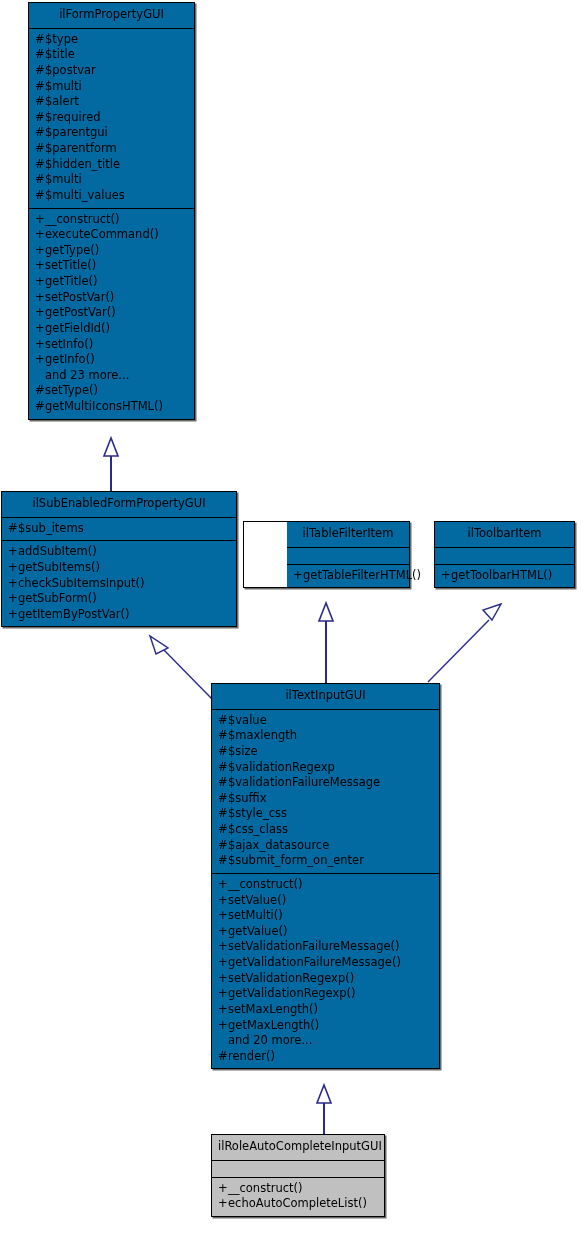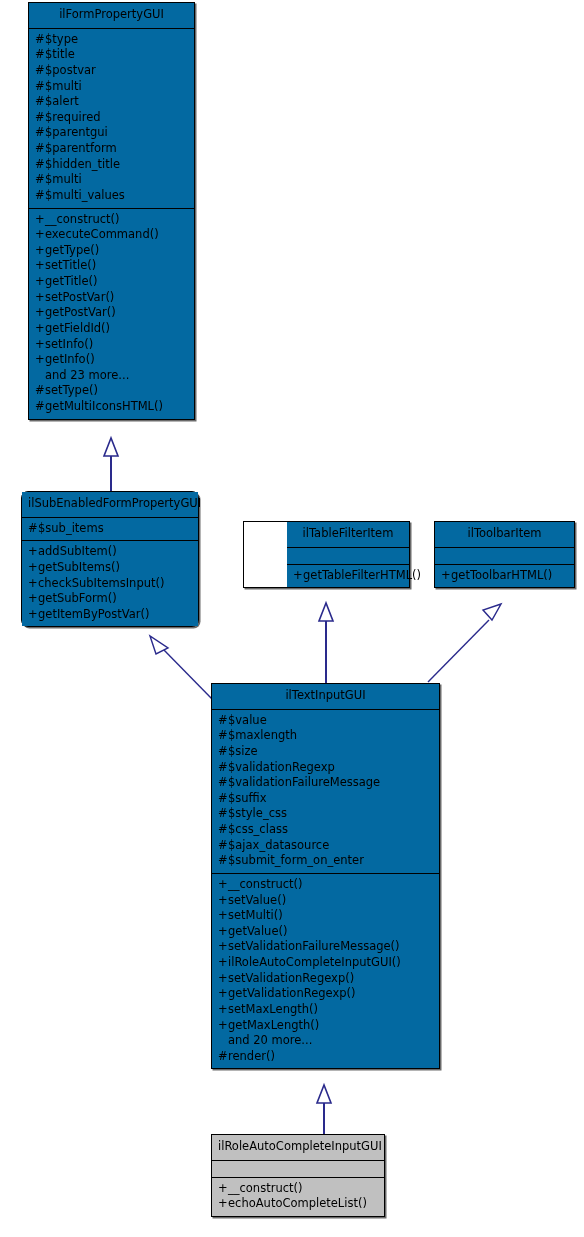--- a/index.html
+++ b/index.html
@@ -67,21 +67,21 @@
   .member {
     white-space: nowrap;
     text-align: left;
   }
   .vis {
     display: inline-block;
     width: 10px;
   }
   
   #box-ilformpropertygui      { left: 28px;  top: 2px;    width: 167px; }
-  #box-ilsubenabled           { left: 21px;   top: 491px;  width: 178px; border-radius: 7px; }
+  #box-ilsubenabled           { left: 1px;   top: 491px;  width: 236px; }
   #box-iltablefilteritem      { left: 243px; top: 521px;  width: 167px; padding-left: 43px; }
   #box-iltoolbaritem          { left: 434px; top: 521px;  width: 141px; }
   #box-iltextinputgui         { left: 211px; top: 683px;  width: 229px; }
   #box-ilroleautocomplete     { left: 211px; top: 1134px; width: 174px; }
 </style>
 </head>
 <body>
 
 <div id="diagram">
 
@@ -188,21 +188,21 @@
         <div class="member"><span class="vis">#</span><span>$css_class</span></div>
         <div class="member"><span class="vis">#</span><span>$ajax_datasource</span></div>
         <div class="member"><span class="vis">#</span><span>$submit_form_on_enter</span></div>
       </div>
     <div class="compartment">
         <div class="member"><span class="vis">+</span><span>__construct()</span></div>
         <div class="member"><span class="vis">+</span><span>setValue()</span></div>
         <div class="member"><span class="vis">+</span><span>setMulti()</span></div>
         <div class="member"><span class="vis">+</span><span>getValue()</span></div>
         <div class="member"><span class="vis">+</span><span>setValidationFailureMessage()</span></div>
-        <div class="member"><span class="vis">+</span><span>ilRoleAutoCompleteInputGUI()</span></div>
+        <div class="member"><span class="vis">+</span><span>getValidationFailureMessage()</span></div>
         <div class="member"><span class="vis">+</span><span>setValidationRegexp()</span></div>
         <div class="member"><span class="vis">+</span><span>getValidationRegexp()</span></div>
         <div class="member"><span class="vis">+</span><span>setMaxLength()</span></div>
         <div class="member"><span class="vis">+</span><span>getMaxLength()</span></div>
         <div class="member"><span class="vis"></span><span>and 20 more...</span></div>
         <div class="member"><span class="vis">#</span><span>render()</span></div>
       </div>
   </div>
 
   <div class="uml-class highlight" id="box-ilroleautocomplete">

